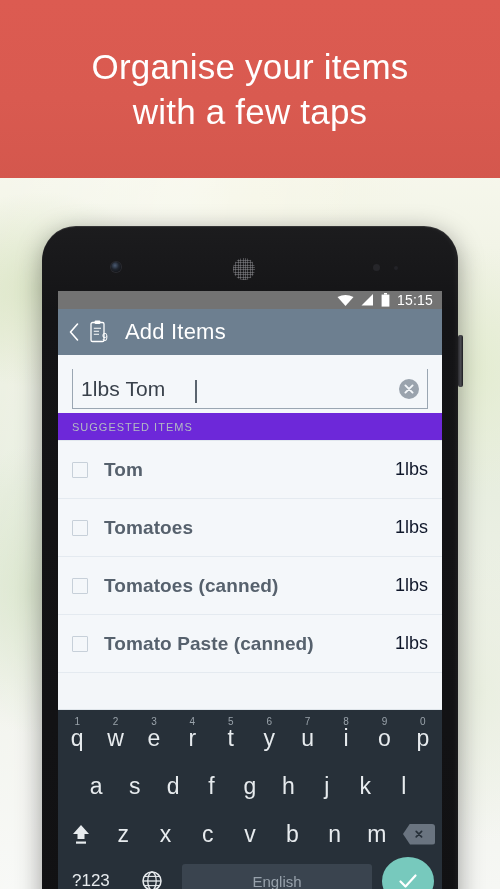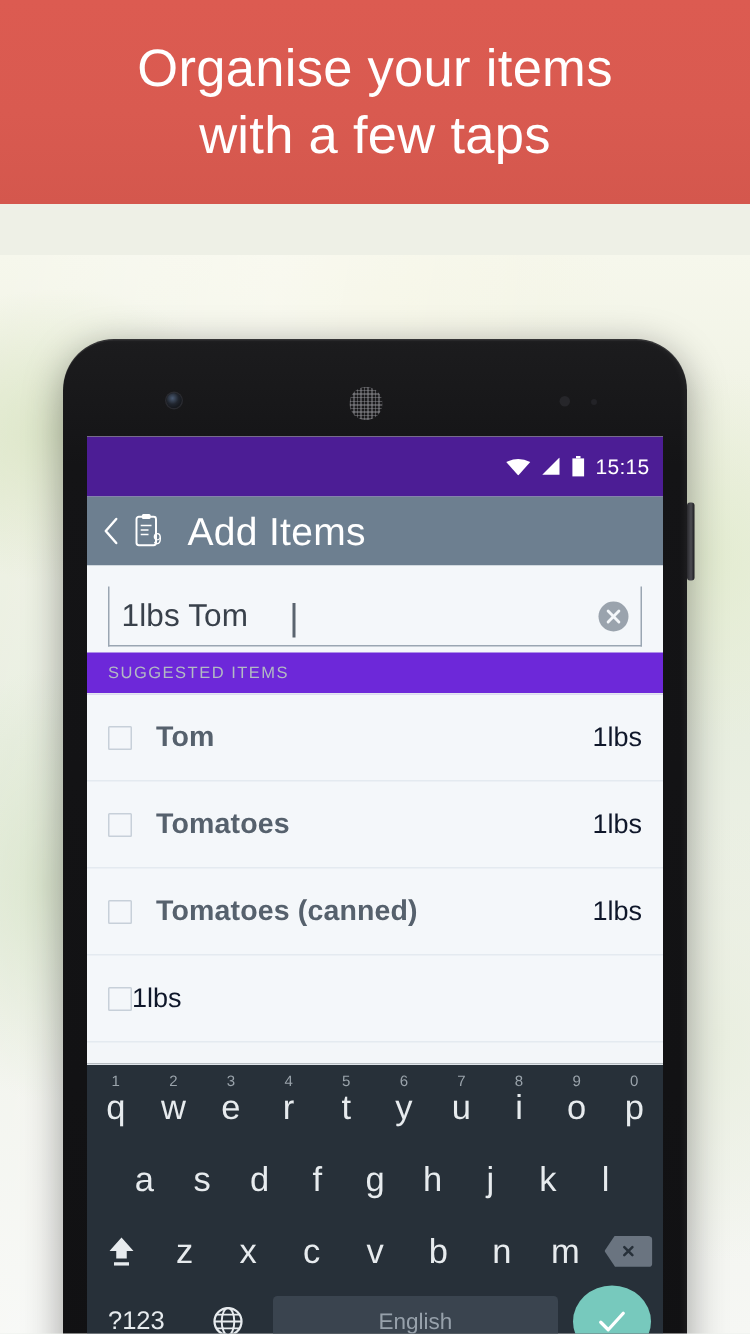--- a/index.html
+++ b/index.html
@@ -24,21 +24,21 @@
   }
   .bg-streak {
     position: absolute; left: 0; top: 170px; width: 500px; height: 719px;
     background:
       linear-gradient(100deg, rgba(255,255,255,0) 0%, rgba(255,255,255,0.55) 30%, rgba(255,255,255,0) 60%);
     opacity: .6;
   }
 
   
   .hero {
-    position: absolute; left: 0; top: 0; width: 500px; height: 136px;
+    position: absolute; left: 0; top: 0; width: 500px; height: 178px;
     background: linear-gradient(180deg, #dc5b51 0%, #d95a50 55%, #d4574d 100%);
     display: flex; align-items: center; justify-content: center;
   }
   .hero-text {
     color: #ffffff;
     font-size: 35px;
     line-height: 1.30;
     text-align: center;
     font-weight: 300;
     letter-spacing: .2px;
@@ -90,37 +90,37 @@
 
   
   .screen {
     position: absolute; left: 16px; top: 65px; width: 384px; height: 624px;
     background: #f3f6f9;
     overflow: hidden;
   }
 
   
   .statusbar {
-    height: 40px; background: #4c1d95;
+    height: 18px; background: #737373;
     display: flex; align-items: center; justify-content: flex-end;
     padding-right: 9px; gap: 7px;
   }
   .sb-time { color: #ffffff; font-size: 14px; letter-spacing: .2px; }
   .ic-wifi { width: 17px; height: 12px; position: relative; }
   .ic-wifi svg, .ic-signal svg, .ic-batt svg { display: block; }
 
   
   .appbar {
     height: 46px; background: #6d7f90;
     display: flex; align-items: center; padding-left: 10px; gap: 9px;
   }
   .back-chevron { width: 12px; height: 20px; display: flex; align-items: center; }
   .clip-icon { width: 20px; height: 24px; }
   .appbar-title {
-    color: #ffffff; font-size: 26px; font-weight: 400;
+    color: #ffffff; font-size: 22px; font-weight: 400;
     letter-spacing: .2px; margin-left: 7px;
   }
 
   
   .input-area { background: #f4f7fa; padding: 14px 14px 4px 14px; }
   .input-row {
     position: relative; height: 40px;
     border-bottom: 1.5px solid #9aa6b2;
     border-left: 1.5px solid #9aa6b2;
     border-right: 1.5px solid #9aa6b2;
@@ -288,20 +288,21 @@
         <span class="sug-label">Tomatoes</span>
         <span class="sug-qty">1lbs</span>
       </div>
       <div class="sug-row">
         <span class="cbox"></span>
         <span class="sug-label">Tomatoes (canned)</span>
         <span class="sug-qty">1lbs</span>
       </div>
       <div class="sug-row">
         <span class="cbox"></span>
+        <span class="sug-label">Tomato Paste (canned)</span>
         <span class="sug-qty">1lbs</span>
       </div>
     </div>
 
     <div class="keyboard">
 
       <div class="krow krow-1">
         <span class="kkey"><span class="knum">1</span><span>q</span></span>
         <span class="kkey"><span class="knum">2</span><span>w</span></span>
         <span class="kkey"><span class="knum">3</span><span>e</span></span>

